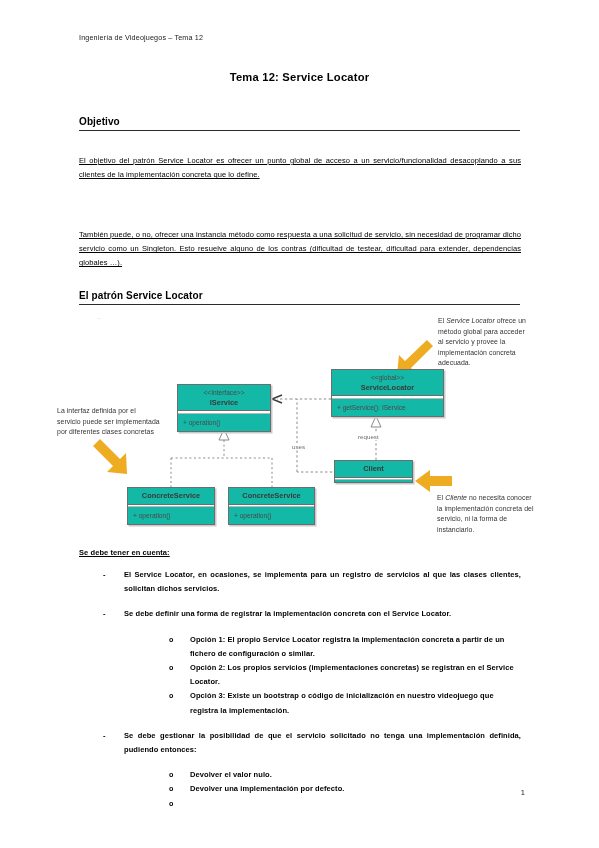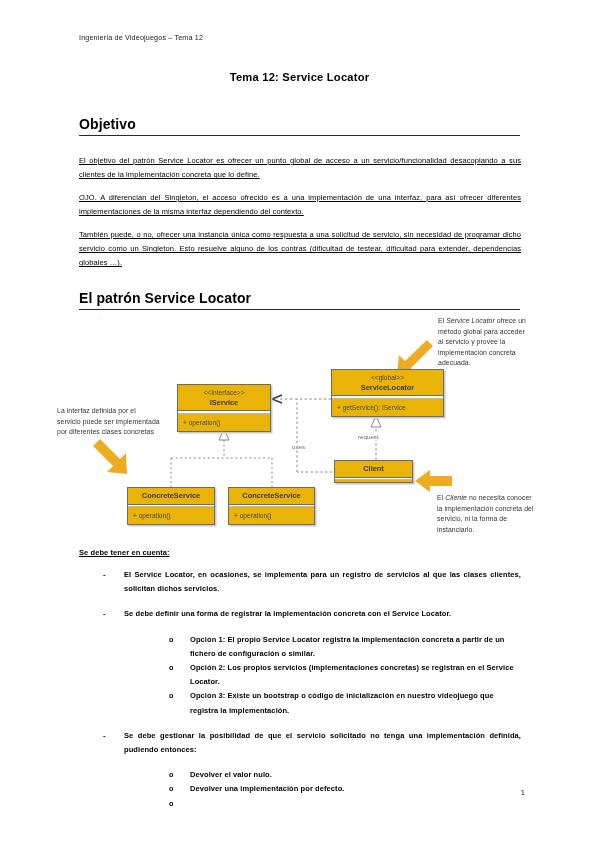--- a/index.html
+++ b/index.html
@@ -33,21 +33,21 @@
     width: 599px;
     text-align: center;
     font-size: 11.2px;
     font-weight: bold;
     letter-spacing: 0.2px;
   }
   .section-head {
     position: absolute;
     left: 79px;
     width: 441px;
-    font-size: 14px;
+    font-size: 10px;
     font-weight: bold;
     letter-spacing: 0.1px;
     padding-bottom: 3px;
     border-bottom: 1.1px solid #2b2b2b;
   }
   #sec-objetivo { top: 116px; }
   #sec-patron   { top: 290px; }
 
   .para {
     position: absolute;
@@ -104,21 +104,21 @@
   #diagram {
     position: absolute;
     left: 0;
     top: 300px;
     width: 599px;
     height: 245px;
   }
   .uml-box {
     position: absolute;
     box-sizing: border-box;
-    background: #eab308;
+    background: #14b8a6;
     border: 1.1px solid #6d6d6d;
     box-shadow: 1.5px 1.5px 0 0 #c9c9c9;
   }
   .uml-title {
     text-align: center;
     font-size: 6.6px;
     color: #4a4a4a;
     line-height: 9.5px;
     padding: 3px 2px 3px 2px;
   }
@@ -198,22 +198,21 @@
 
 <div id="page">
 
   <div class="header-line">Ingeniería de Videojuegos – Tema 12</div>
 
   <div class="doc-title">Tema 12: Service Locator</div>
 
   <div class="section-head" id="sec-objetivo">Objetivo</div>
 
   <div class="para" id="p1">El objetivo del patrón Service Locator es ofrecer un punto global de acceso a un servicio/funcionalidad desacoplando a sus clientes de la implementación concreta que lo define.</div>
-  <div class="para" id="p2">OJO. A diferencian del Singleton, el acceso ofrecido es a una implementación de una interfaz, para así ofrecer diferentes implementaciones de la misma interfaz dependiendo del contexto.</div>
-  <div class="para" id="p3">También puede, o no, ofrecer una instancia única como respuesta a una solicitud de servicio, sin necesidad de programar dicho servicio como un Singleton. Esto resuelve alguno de los contras (dificultad de testear, dificultad para extender, dependencias globales …).</div>
+  <div class="para" id="p3">También puede, o no, ofrecer una instancia método como respuesta a una solicitud de servicio, sin necesidad de programar dicho servicio como un Singleton. Esto resuelve alguno de los contras (dificultad de testear, dificultad para extender, dependencias globales …).</div>
 
   <div class="section-head" id="sec-patron">El patrón Service Locator</div>
 
   <div id="diagram">
 
     <div class="tiny-mark">·</div>
 
     <svg class="overlay" viewBox="0 0 599 245" preserveAspectRatio="none">
        IService --&gt;
       <line x1="224" y1="140" x2="224" y2="158" stroke="#8a8a8a" stroke-width="1" stroke-dasharray="2,2.6"></line>

